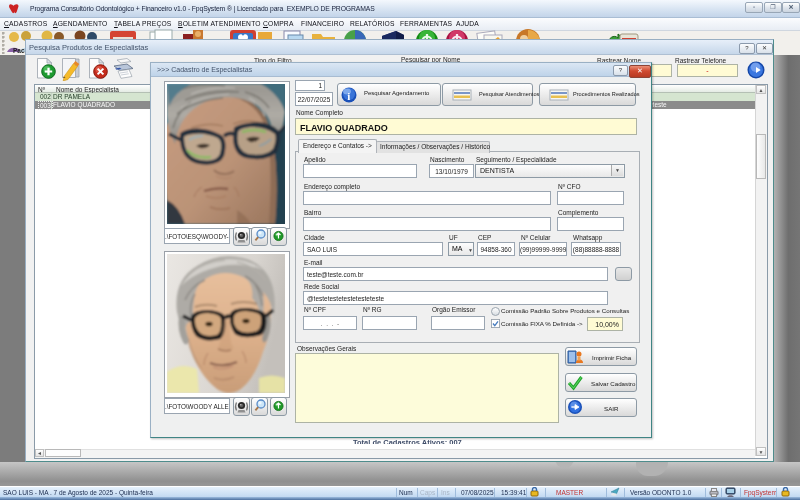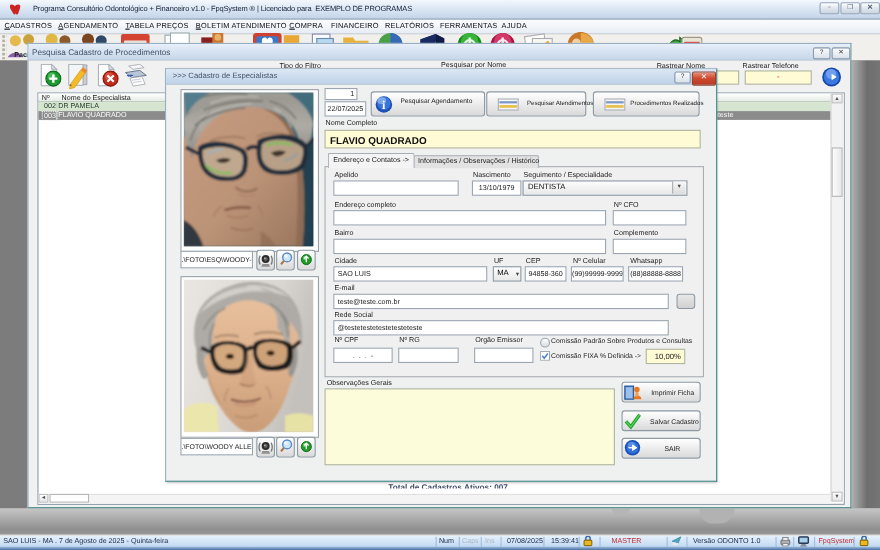--- a/index.html
+++ b/index.html
@@ -124,21 +124,21 @@
 <div class="abs" style="left:2px;top:32px;width:4px;height:22px;background-image:radial-gradient(circle at 1px 1px,#b0aca4 35%,transparent 40%);background-size:4px 4px;"></div>
 <div class="abs" style="left:13px;top:47px;font-size:6.5px;font-weight:bold;color:#222;">Paci</div>
 <div class="abs" id="mdiL"></div>
 <div class="abs" id="mdiR"></div>
 <div class="abs" id="mdiB"></div>
 <div class="abs" style="left:555px;top:455px;width:19px;height:13px;border-radius:0 0 9px 9px;background:#b5b5b5;"></div>
 <div class="abs" style="left:636px;top:455px;width:32px;height:21px;border-radius:0 0 14px 12px;background:#b2b2b2;"></div>
 
 <div class="abs" id="pw">
   <div style="left:0;top:0;width:747px;height:14px;background:linear-gradient(#e7eff9,#c6d7ea);border-bottom:1px solid #aebfd2;"></div>
-  <div style="left:3px;top:2.5px;font-size:7.5px;color:#44536a;">Pesquisa Cadastro de Procedimentos</div>
+  <div style="left:3px;top:2.5px;font-size:7.5px;color:#44536a;">Pesquisa Produtos de Especialistas</div>
   <div style="left:713px;top:2.5px;width:14px;height:9px;background:linear-gradient(#fbfcfd,#d9e1ea);border:1px solid #8b9aac;border-radius:2px;font-size:6px;color:#333;text-align:center;line-height:8px;">?</div>
   <div style="left:730px;top:2.5px;width:15px;height:9px;background:linear-gradient(#fbfcfd,#d9e1ea);border:1px solid #8b9aac;border-radius:2px;font-size:6px;color:#333;text-align:center;line-height:8px;">✕</div>
 
   <svg style="left:9px;top:18px;" width="110" height="23" viewBox="0 0 110 23">
     <path d="M2.5 0.5 h9.5 l4.5 4.5 v15 h-14z" fill="#fcfcfc" stroke="#9aa2ac" stroke-width="0.8"></path>
       <path d="M12 0.5 l4.5 4.5 h-4.5z" fill="#dde1e6" stroke="#9aa2ac" stroke-width="0.8"></path>
     <circle cx="13.5" cy="13.5" r="6.8" fill="#1d9a30" stroke="#0d6a1d"></circle>
       <circle cx="12" cy="11.5" r="3.5" fill="#5cc86a" opacity="0.7"></circle>
       <path d="M13.5 9.8 v7.4 M9.8 13.5 h7.4" stroke="#fff" stroke-width="2.2"></path>
     <path d="M33 1 h11 v18 h-11z" fill="#c9ccd2" stroke="#9aa2ac" stroke-width="0.8"></path>

